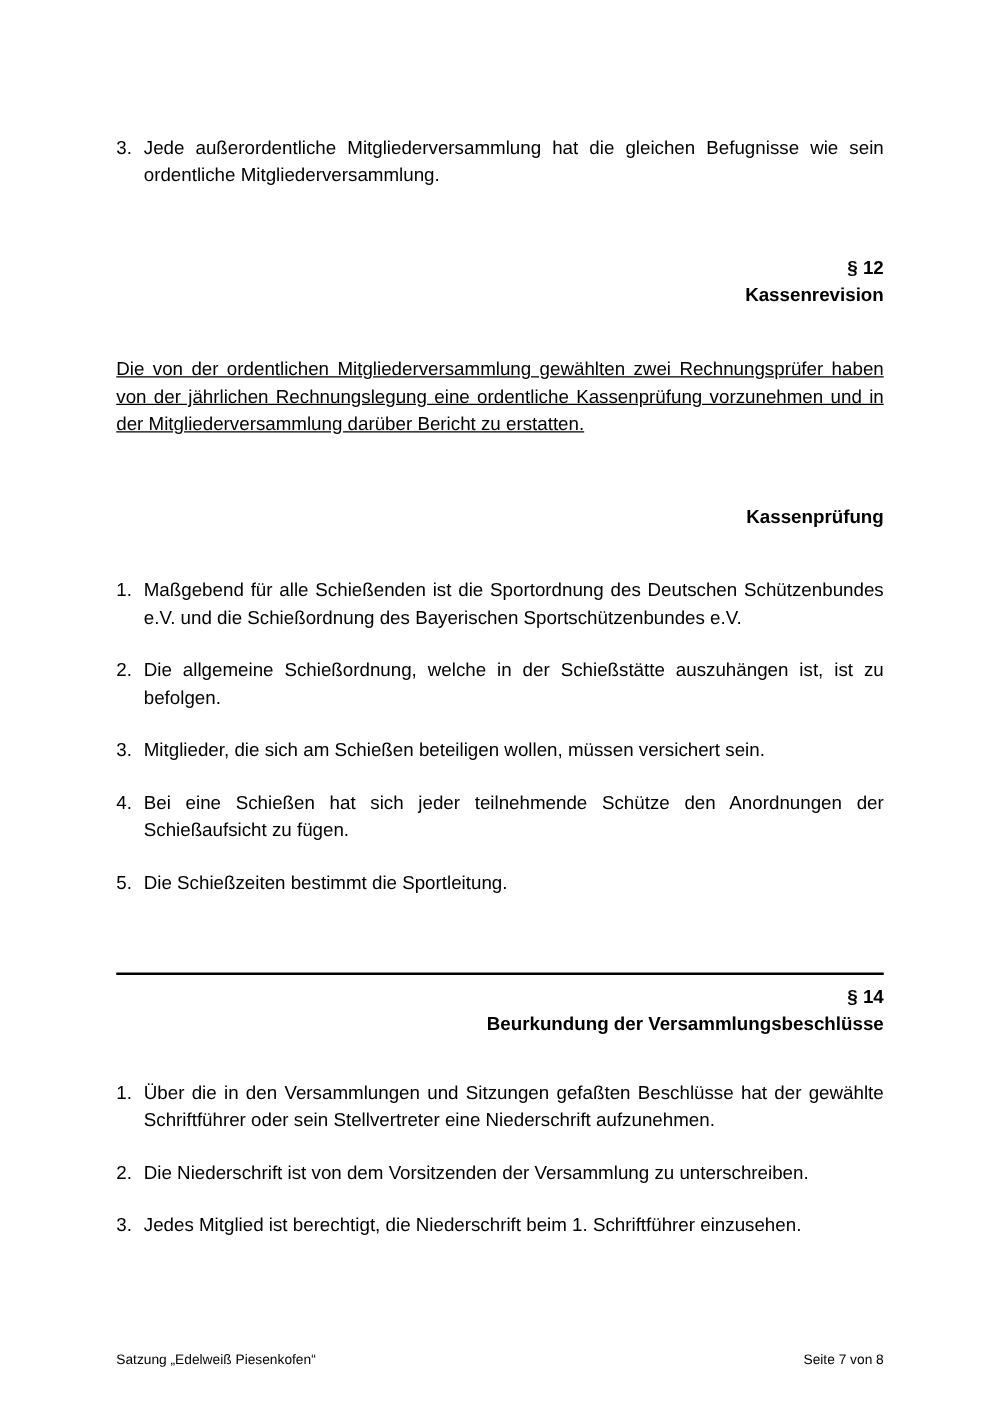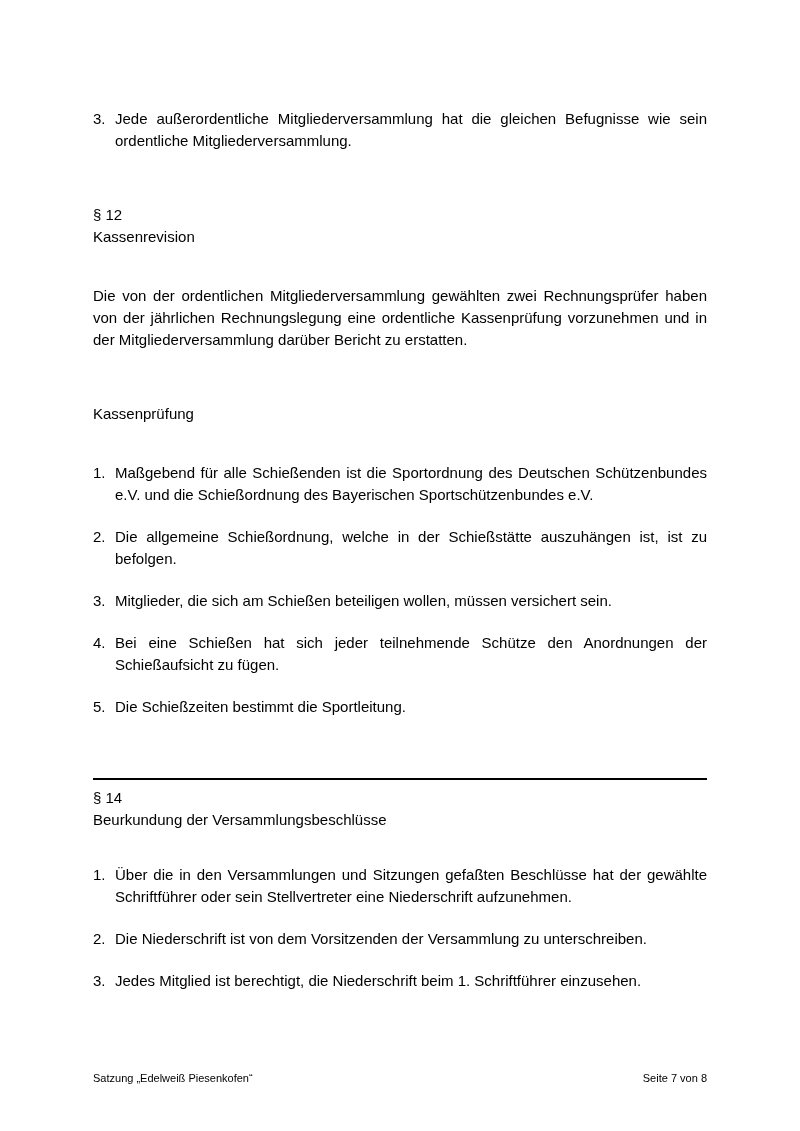--- a/index.html
+++ b/index.html
@@ -32,43 +32,45 @@
   }
   .item-text {
     flex: 1;
     text-align: justify;
   }
   .intro-item {
     margin-bottom: 0;
   }
   
   .section-heading {
-    text-align: left;
+    text-align: right;
+    font-weight: bold;
   }
   .sec-title {
     margin-top: 0;
   }
   .h12 { margin-top: 52px; }
   .para12 {
     margin: 37px 0 0 0;
     text-align: justify;
+    text-decoration: underline;
   }
   .h13 { margin-top: 52px; }
   .list13 { margin-top: 37px; }
   .h14 {
     margin-top: 60px;
     border-top: 2px solid #000000;
     padding-top: 7px;
   }
   .list14 { margin-top: 33px; }
   .footer {
     position: absolute;
     left: 93px;
     right: 93px;
-    bottom: 46px;
+    bottom: 36px;
     display: flex;
     justify-content: space-between;
     font-size: 11px;
     line-height: 13px;
   }
 </style>
 </head>
 <body>
 
 <div class="page">

